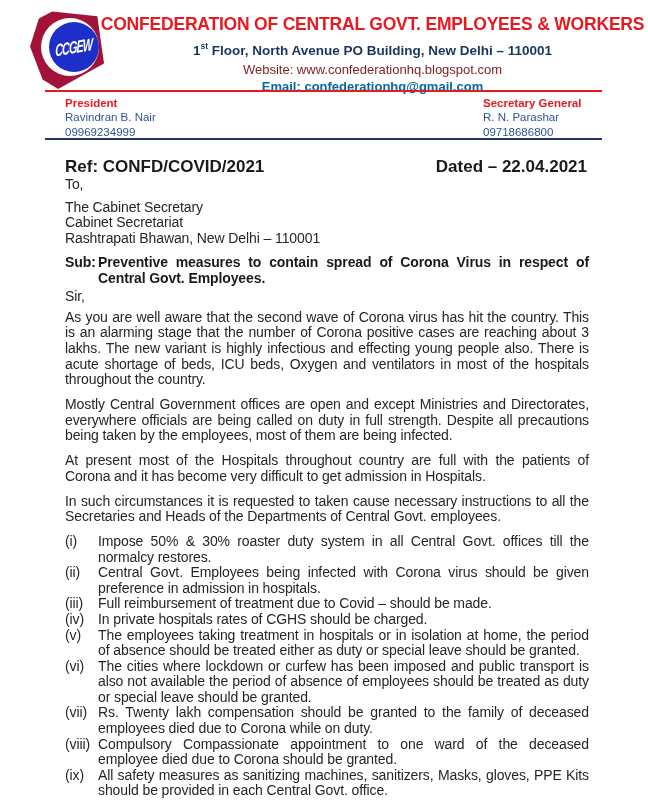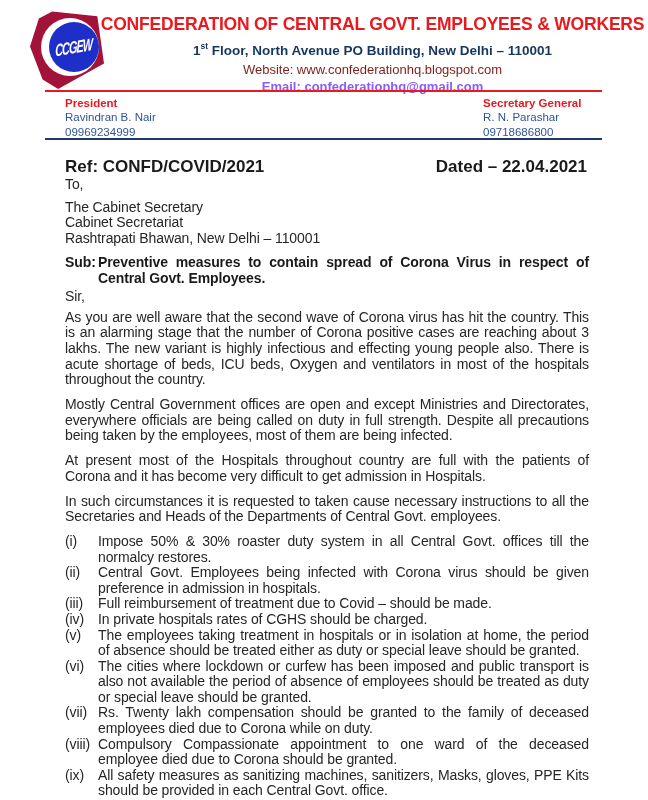--- a/index.html
+++ b/index.html
@@ -18,21 +18,21 @@
   .logo-blue  { position:absolute; left:19px; top:13px; width:50px; height:50px; border-radius:50%;
                 background:#1E2EC8; display:flex; align-items:center; justify-content:center; }
   .logo-text  { color:#ffffff; font-weight:bold; font-style:italic; font-size:11px; letter-spacing:-1px;
                 transform: rotate(-10deg) skewX(-10deg) scaleY(1.55); }
 
   .header-text { position:absolute; left:100px; top:12px; width:545px; text-align:center; }
   .org-title   { color:#E8191F; font-weight:bold; font-size:17.5px; line-height:24px; letter-spacing:-0.2px; }
   .org-address { color:#17365D; font-weight:bold; font-size:13.5px; line-height:21px; }
   .org-address sup { font-size:8.5px; }
   .org-website { color:#7f1d1d; font-weight:normal; font-size:13px; line-height:17.5px; }
-  .org-email   { color:#8b5cf6; font-weight:bold; font-size:13px; line-height:17.5px; }
+  .org-email   { color:#0369a1; font-weight:bold; font-size:13px; line-height:17.5px; }
 
   .rule-red  { position:absolute; left:45px; top:90px;  width:557px; height:2px; background:#E8191F; }
   .rule-blue { position:absolute; left:45px; top:138px; width:557px; height:2px; background:#1F3864; }
 
   
   .contacts { position:absolute; left:65px; top:96px; width:522px; display:flex; justify-content:space-between;gap:12px; }
   .contact-col { font-size:11.5px; line-height:14.3px; white-space:nowrap; }
   .contact-col.right { width:104px; }
   .contact-title { color:#E8191F; font-weight:bold; }
   .contact-name, .contact-phone { color:#2F5496; }

